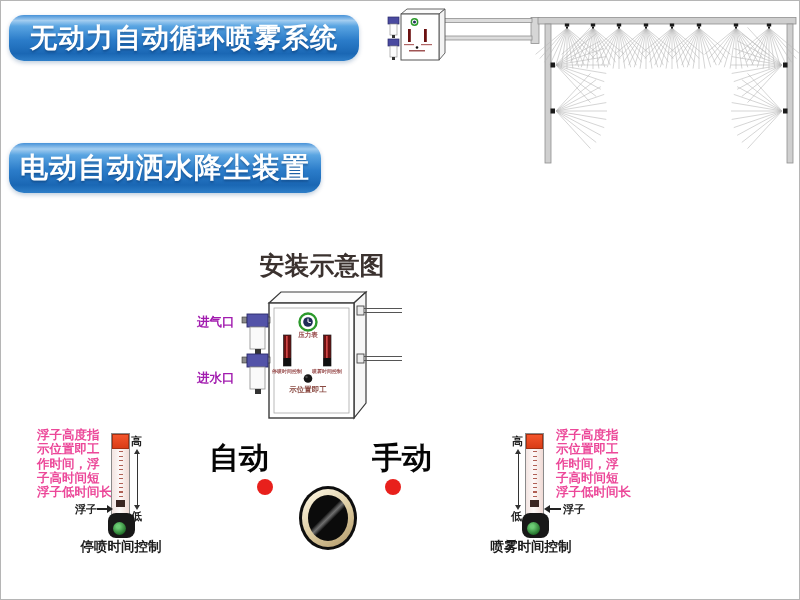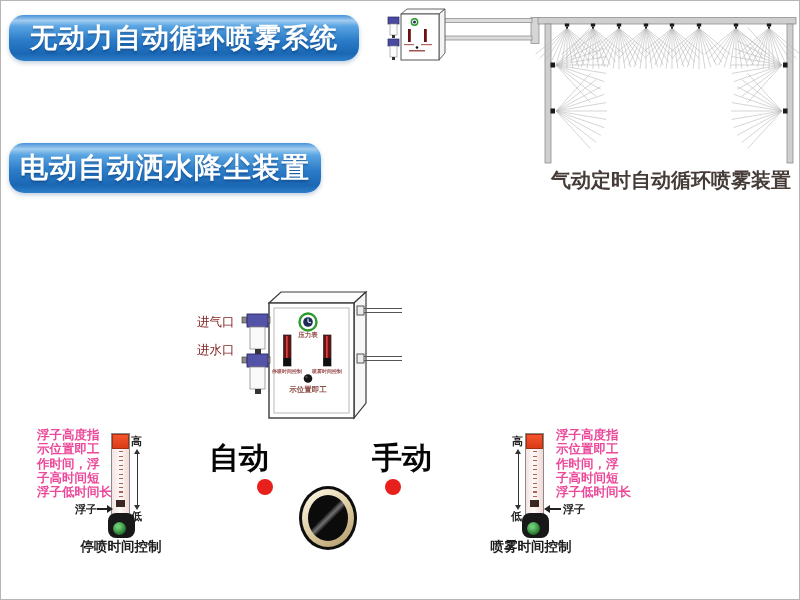--- a/index.html
+++ b/index.html
@@ -17,21 +17,21 @@
     text-shadow:0 2px 2px rgba(5,45,95,.4);letter-spacing:1px;
     box-shadow:0 2px 4px rgba(0,60,120,.25);
   }
   #btn1{left:8px;top:14px;width:350px;height:46px;font-size:27px;}
   #btn2{left:8px;top:142px;width:312px;height:50px;font-size:28px;}
   
   .cap-lg{position:absolute;font-weight:bold;color:#453c38;white-space:nowrap;}
   #pneu-caption{left:545px;top:166px;width:250px;font-size:20px;text-align:center;}
   #install-title{left:252px;top:248px;width:138px;font-size:25px;text-align:center;color:#3b322f;}
   
-  .inlet{position:absolute;font-size:12.5px;font-weight:normal;color:#7f1d1d;white-space:nowrap;}
+  .inlet{position:absolute;font-size:12.5px;font-weight:bold;color:#a21caf;white-space:nowrap;}
   .tinylbl{position:absolute;text-align:center;color:#9a5050;font-weight:bold;white-space:nowrap;}
   
   .mode-word{position:absolute;font-size:30px;font-weight:bold;color:#050505;white-space:nowrap;}
   .dot{position:absolute;width:16px;height:16px;border-radius:50%;background:#e8201c;}
   #knob-outer{position:absolute;left:298px;top:485px;width:58px;height:64px;border-radius:50%;background:#0e0e0e;}
   #knob-ring{position:absolute;left:3px;top:3px;right:3px;bottom:3px;border-radius:50%;
     background:linear-gradient(145deg,#f8f0da 12%,#dcca9f 55%,#b49c6d 95%);}
   #knob-center{position:absolute;left:9px;top:9px;right:9px;bottom:9px;border-radius:50%;
     background:linear-gradient(135deg,rgba(0,0,0,0) 43%,#4a4a4a 47%,#6e6e6e 50%,#4a4a4a 53%,rgba(0,0,0,0) 57%),#0b0b0b;}
   
@@ -269,22 +269,22 @@
 
     <g>
       <rect x="387" y="16" width="11" height="7" fill="#4a4aa0" stroke="#2a2a6a" stroke-width="0.7"></rect>
       <rect x="389" y="23" width="7" height="11" fill="#fdfdfd" stroke="#999" stroke-width="0.7"></rect>
       <rect x="391" y="34" width="3" height="3" fill="#333"></rect>
       <rect x="387" y="38" width="11" height="7" fill="#4a4aa0" stroke="#2a2a6a" stroke-width="0.7"></rect>
       <rect x="389" y="45" width="7" height="11" fill="#fdfdfd" stroke="#999" stroke-width="0.7"></rect>
       <rect x="391" y="56" width="3" height="3" fill="#333"></rect>
     </g>
   </svg>
-  <div id="pneu-caption" class="cap-lg">气动定时自动循环喷雾装置</div>
-
+
+  <div id="install-title" class="cap-lg">安装示意图</div>
 
   <svg class="abs" style="left:180px;top:280px;" width="230" height="150" viewBox="180 280 230 150">
 
     <g>
       <polygon points="268,302 353,302 365,291 280,291" fill="#fcfcfc" stroke="#3a3a3a" stroke-width="1.2"></polygon>
       <polygon points="353,302 365,291 365,402 353,417" fill="#f7f7f7" stroke="#3a3a3a" stroke-width="1.2"></polygon>
       <rect x="268" y="302" width="85" height="115" fill="#ffffff" stroke="#3a3a3a" stroke-width="1.4"></rect>
       <rect x="273" y="307" width="75" height="105" fill="none" stroke="#a8a8a8" stroke-width="0.8"></rect>
     </g>
 
@@ -331,21 +331,21 @@
       <rect x="322.5" y="357" width="7.5" height="8" fill="#101010"></rect>
     </g>
 
     <g>
       <circle cx="307" cy="377.5" r="4.3" fill="#161616"></circle>
       <circle cx="305.5" cy="376" r="1.2" fill="#4d4d4d"></circle>
     </g>
   </svg>
 
   <div class="inlet" style="left:196px;top:313px;">进气口</div>
-  <div class="inlet" style="left:196px;top:341px;">进水口</div>
+  <div class="inlet" style="left:196px;top:369px;">进水口</div>
   <div class="tinylbl" style="left:293px;top:330px;width:28px;font-size:6.5px;">压力表</div>
   <div class="tinylbl" style="left:267px;top:366.5px;width:38px;font-size:5px;">停喷时间控制</div>
   <div class="tinylbl" style="left:307px;top:366.5px;width:38px;font-size:5px;">喷雾时间控制</div>
   <div class="tinylbl" style="left:281px;top:384px;width:52px;font-size:7.5px;color:#8a4a42;">示位置即工</div>
 
   <div class="mode-word" style="left:371px;top:437px;">手动</div>
   <div class="mode-word" style="left:208px;top:437px;">自动</div>
   <div class="dot" style="left:256px;top:478px;"></div>
   <div class="dot" style="left:384px;top:478px;"></div>
   <div id="knob-outer">

